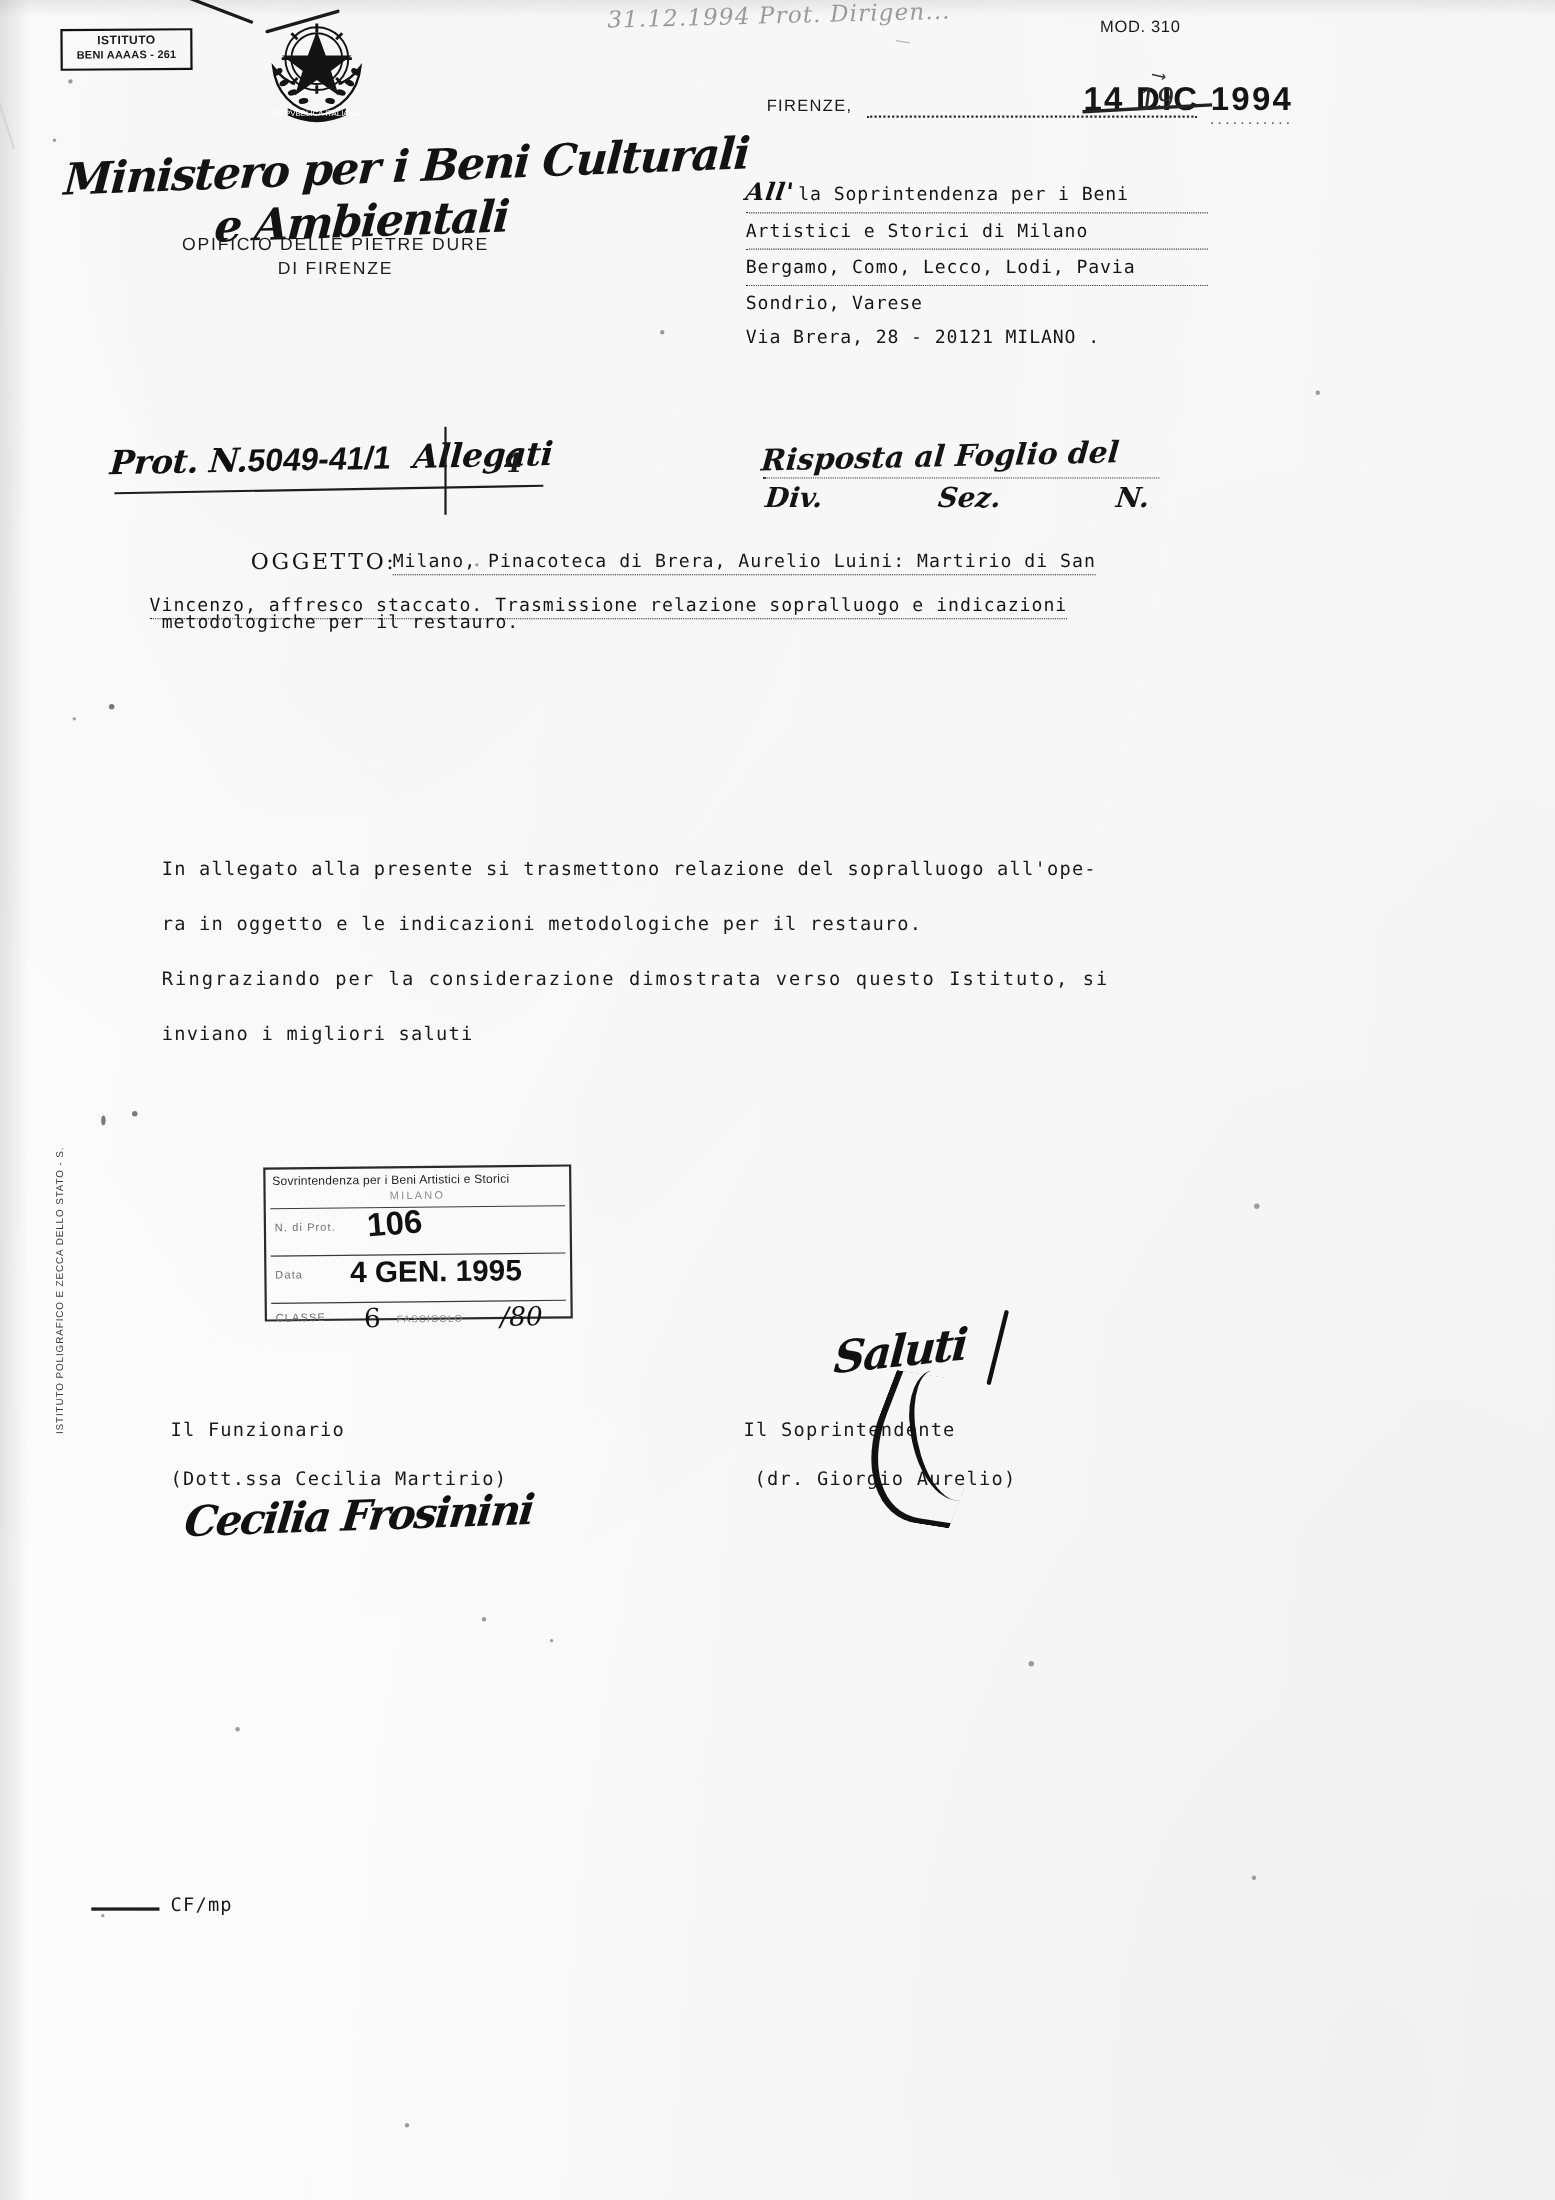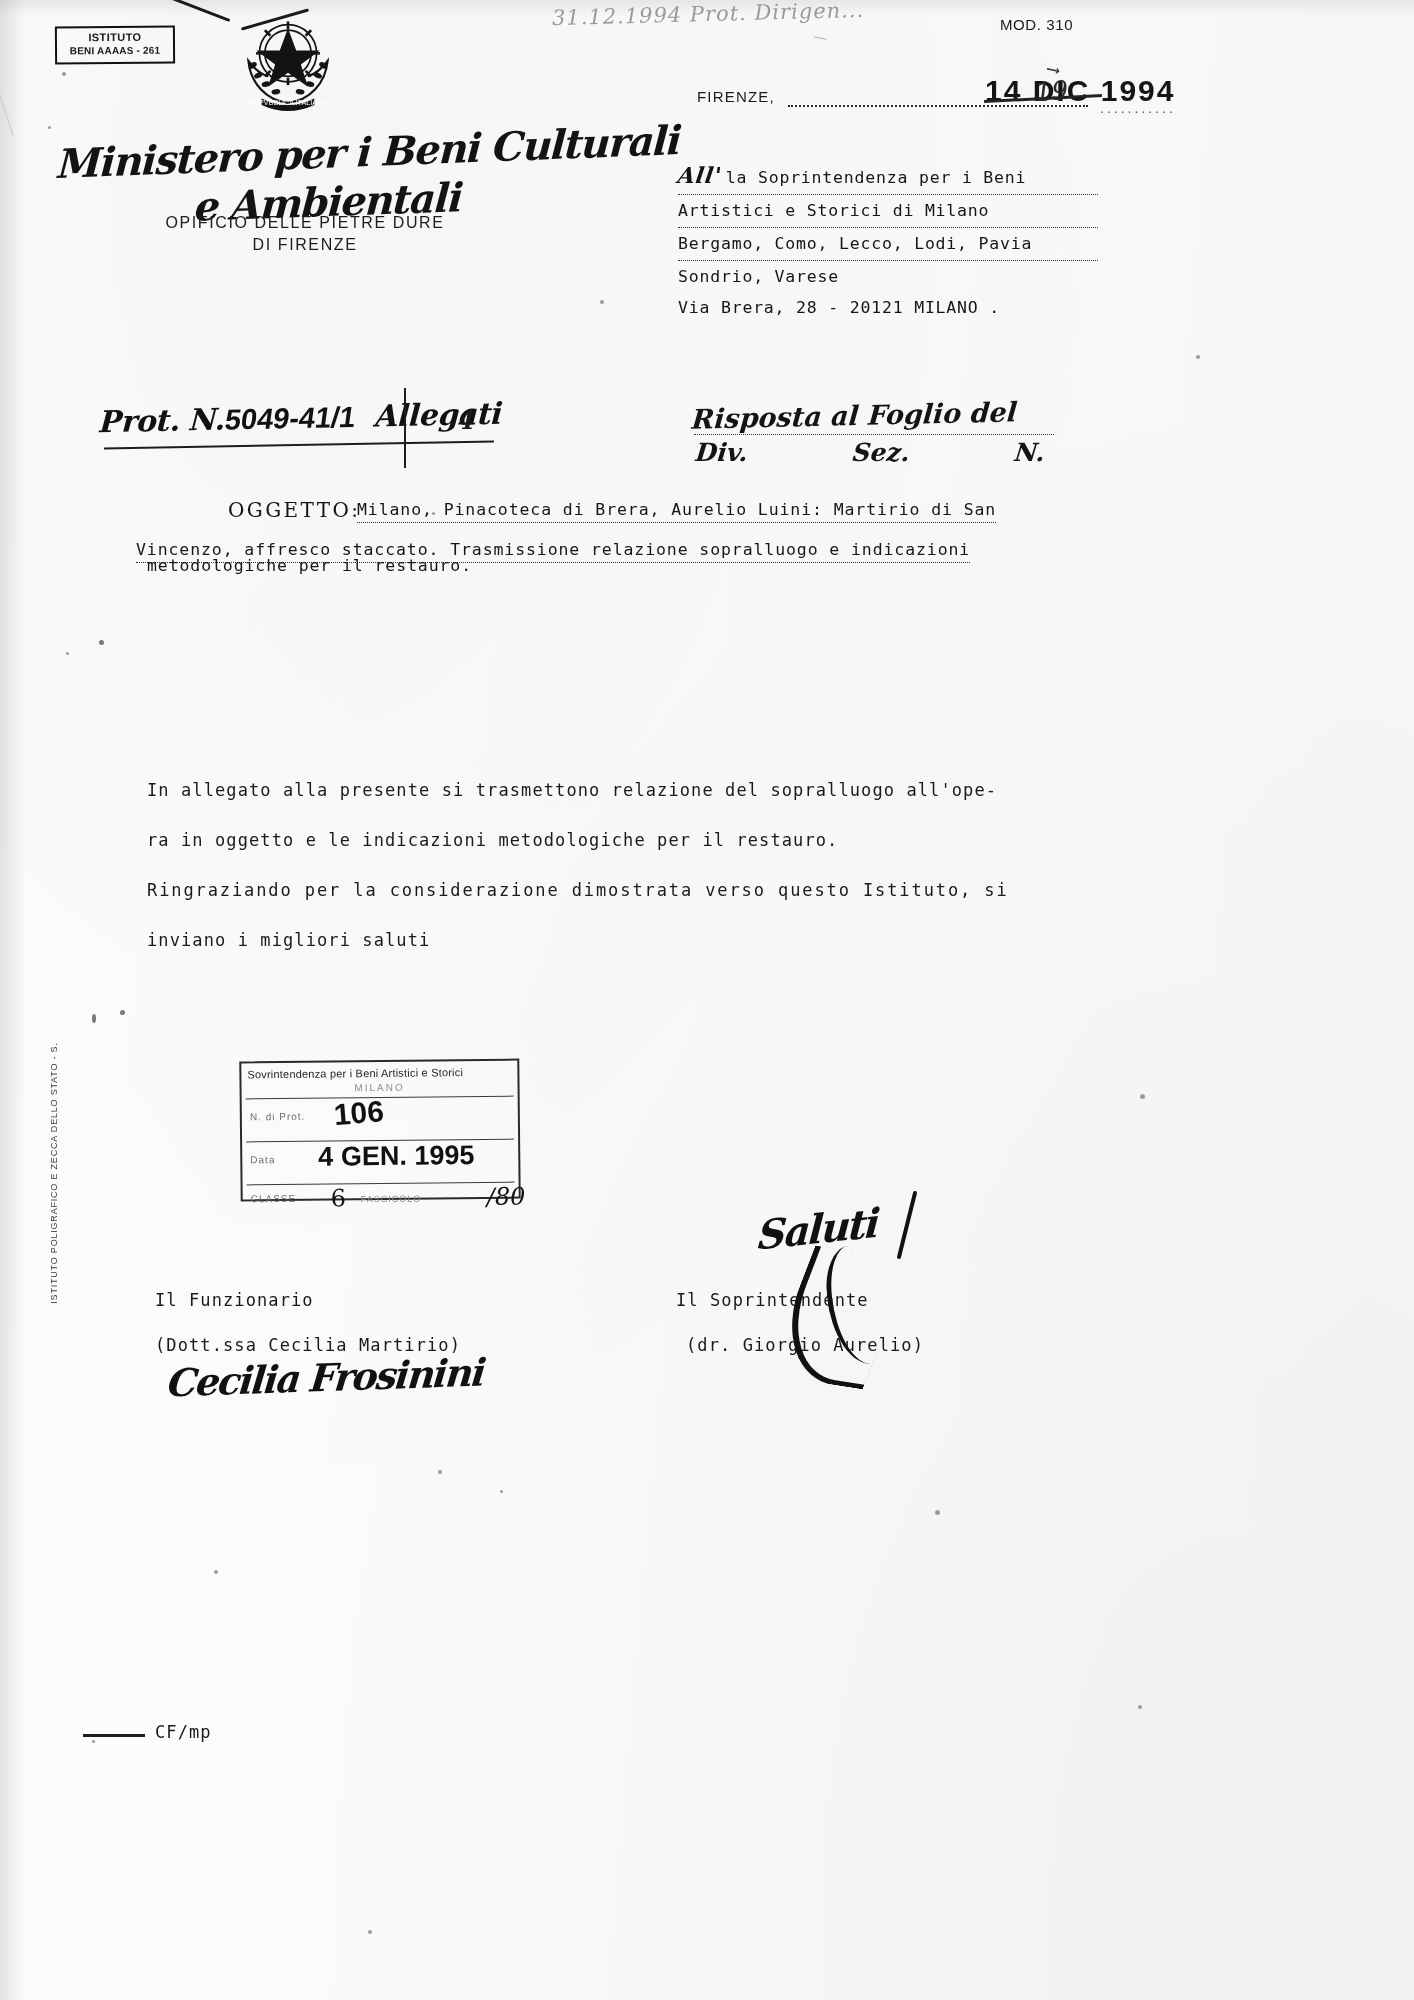--- a/index.html
+++ b/index.html
@@ -381,21 +381,21 @@
   }
   #reg-stamp .st-fasc {
     position: absolute; left: 118px; top: 10px;
     font-family: "Liberation Sans", sans-serif;
     font-size: 9px; color: #8a8a8a; letter-spacing: 1px;
   }
   #reg-stamp .st-fasc-val {
     position: absolute; left: 212px; top: 0px;
     font-family: "DejaVu Serif", serif;
     font-style: italic;
-    font-size: 24px; color: #111; margin-left: 32px;
+    font-size: 24px; color: #111;
   }
 
   
   .sig-title {
     font-family: "DejaVu Sans Mono", monospace;
     font-size: 17px;
     letter-spacing: 1.1px;
     color: #1a1a1a;
     white-space: pre;
   }

